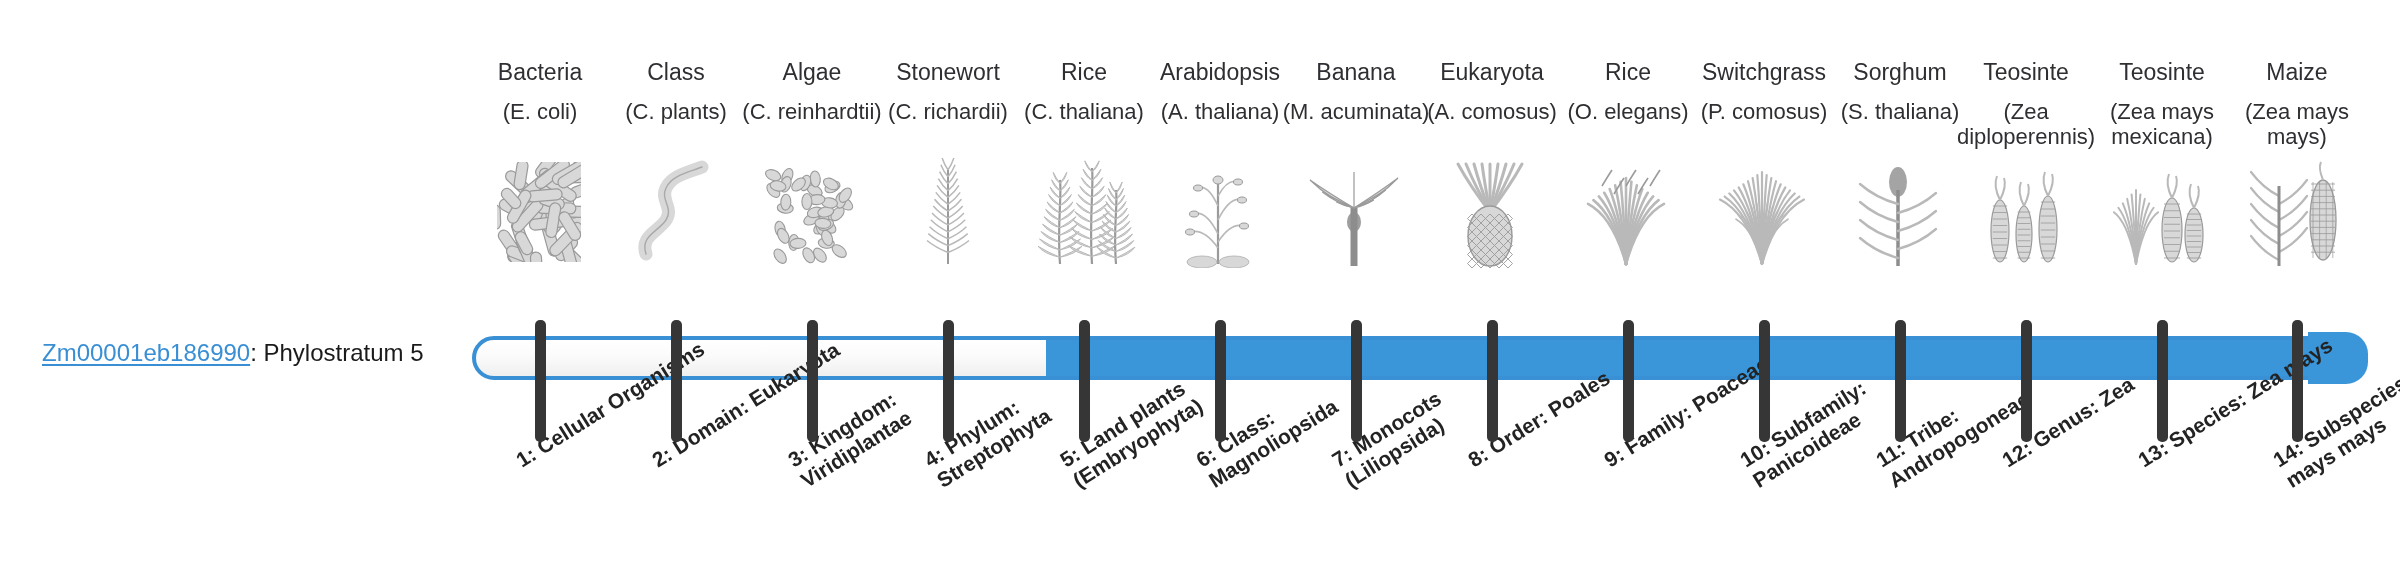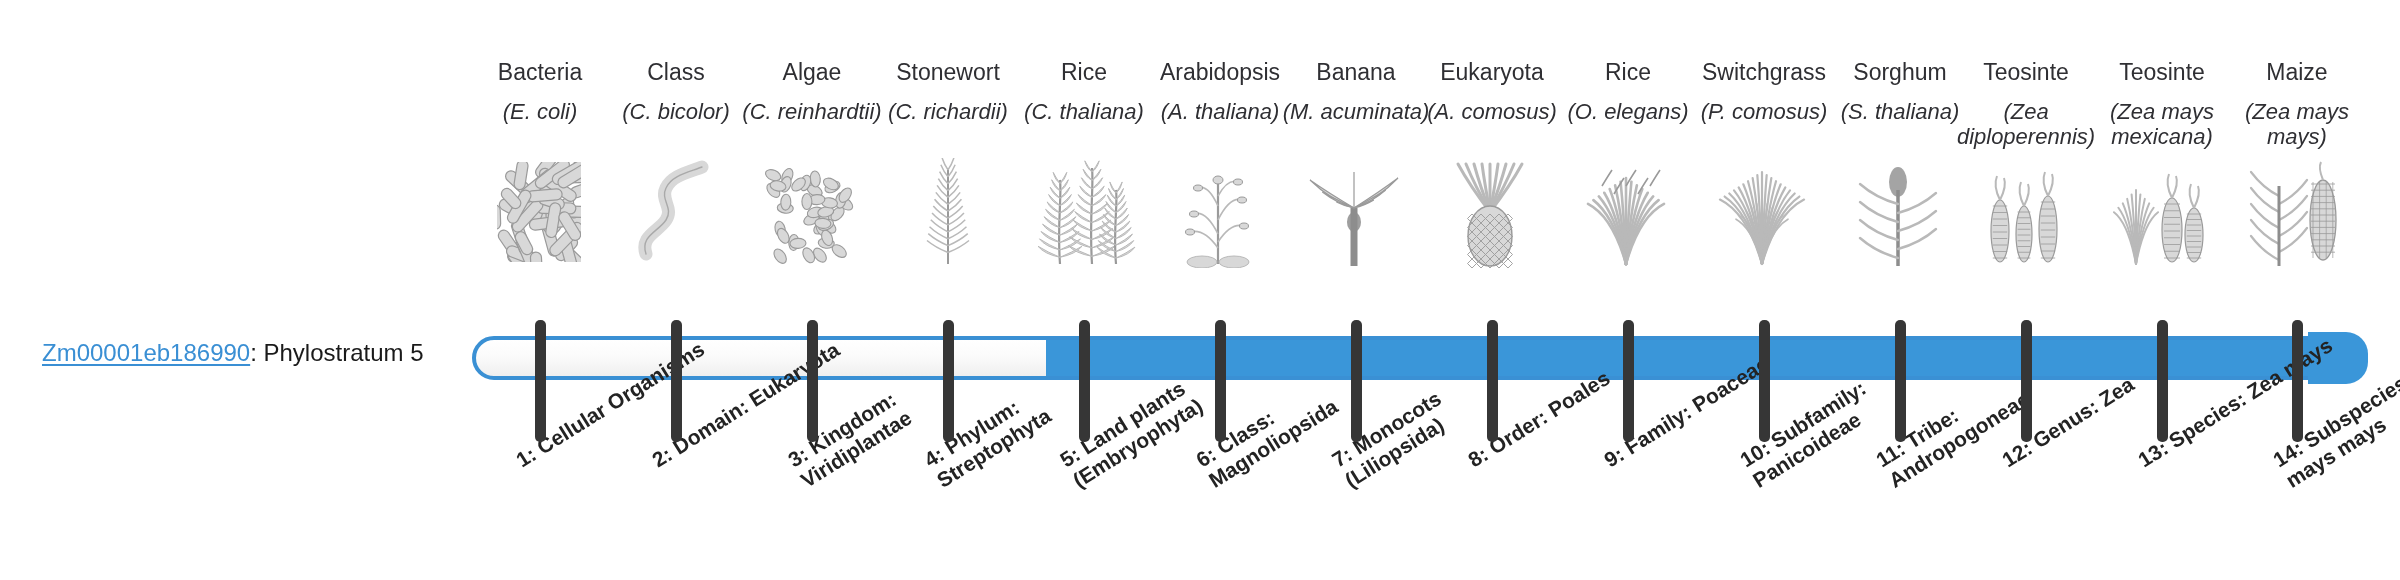--- a/index.html
+++ b/index.html
@@ -49,21 +49,20 @@
     position: absolute;
     top: 60px; left: -18px; right: -18px;
     font-size: 23px;
     color: #2f2f33;
     line-height: 1.12;
   }
   .sci-name {
     position: absolute;
     top: 100px; left: -14px; right: -14px;
     font-size: 22px;
-    font-style: italic;
     color: #2f2f33;
     line-height: 1.12;
   }
 
   
   .organism {
     position: absolute;
     top: 158px; left: 50%;
     transform: translateX(-50%);
     width: 124px; height: 110px;
@@ -205,21 +204,21 @@
             <rect x="61.93095615130429" y="22.484157092163414" width="41.78441662517582" height="11" rx="5.5" fill="#d8d8d8" stroke="#9a9a9a" stroke-width="1.2" transform="rotate(-31.52792927880209 61.93095615130429 22.484157092163414)"></rect>
             <rect x="13.200345042720597" y="28.14399803622812" width="23.405378938375684" height="11" rx="5.5" fill="#d8d8d8" stroke="#9a9a9a" stroke-width="1.2" transform="rotate(47.26991600229866 13.200345042720597 28.14399803622812)"></rect>
           </g>
         </svg>
       </div>
     </div>
     <div class="tick" style="left: 540px;"></div>
     <div class="stratum" style="left: 528px;">1: Cellular Organisms</div>
     <div class="col" style="left: 608px;">
       <div class="common-name">Class</div>
-      <div class="sci-name">(C. bicolor)</div>
+      <div class="sci-name">(C. plants)</div>
       <div class="organism">
         <svg width="88" height="110" viewBox="0 0 88 110">
           <path d="M14 96 C8 78 26 74 34 62 C42 50 28 42 34 30 C40 17 58 14 70 9" fill="none" stroke="#d8d8d8" stroke-width="13" stroke-linecap="round"></path>
           <path d="M14 96 C8 78 26 74 34 62 C42 50 28 42 34 30 C40 17 58 14 70 9" fill="none" stroke="#9a9a9a" stroke-width="1.4" stroke-linecap="round" opacity=".75"></path>
         </svg>
       </div>
     </div>
     <div class="tick" style="left: 676px;"></div>
     <div class="stratum" style="left: 664px;">2: Domain: Eukaryota</div>
     <div class="col" style="left: 744px;">

